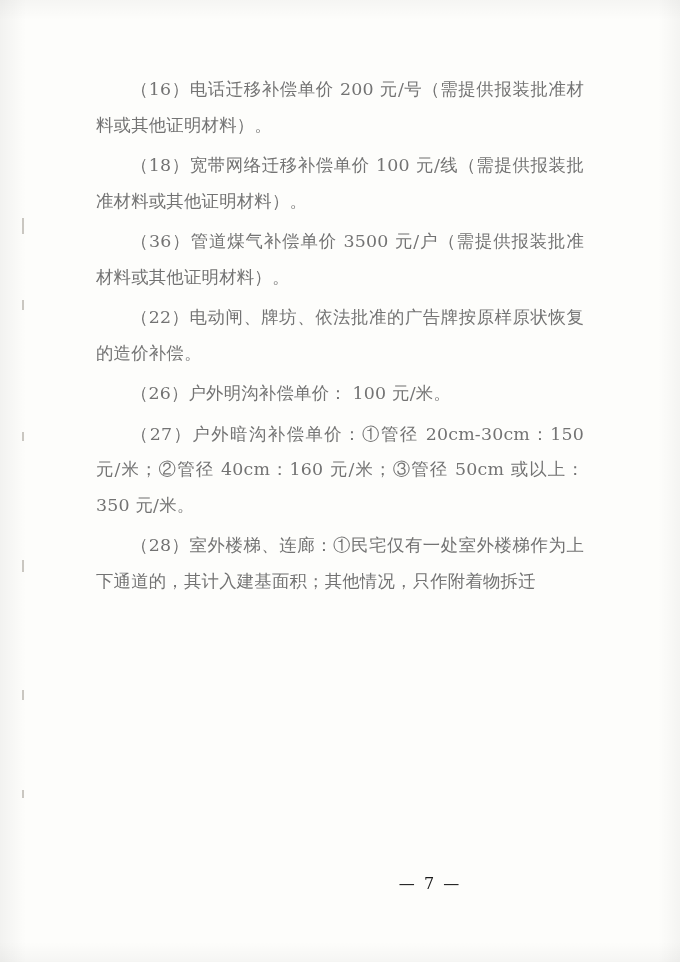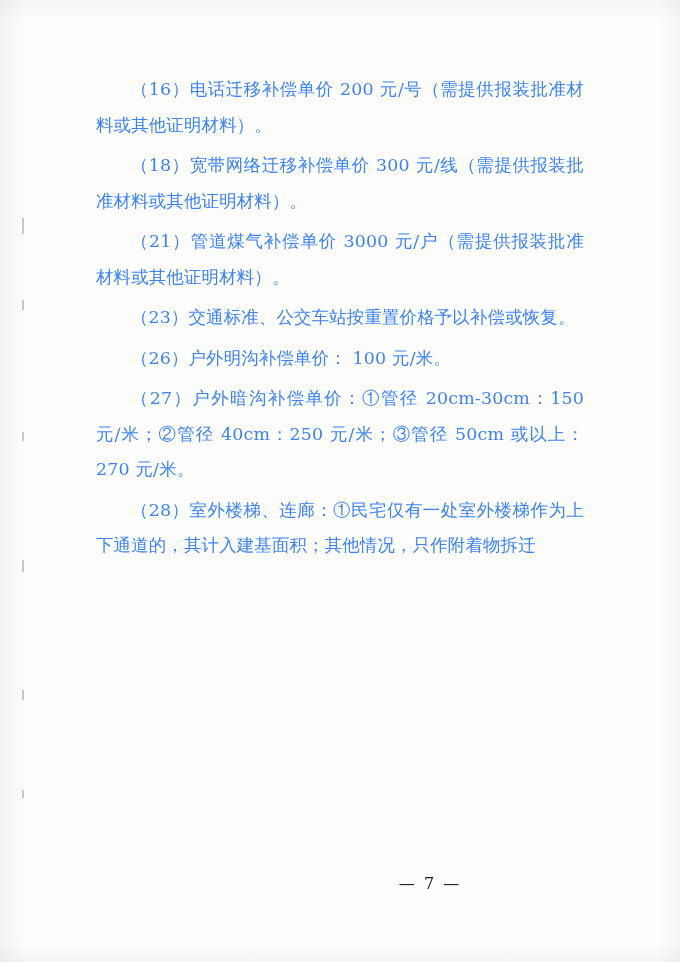--- a/index.html
+++ b/index.html
@@ -39,21 +39,21 @@
     width: 488px;
   }
   p.para {
     margin: 0 0 5px 0;
     font-size: 17.4px;
     line-height: 35.5px;
     text-align: justify;
     text-justify: inter-ideograph;
     letter-spacing: 0.2px;
     text-indent: 2em;
-    color: #3b82f6;
+    color: #737373;
   }
   .pagenum {
     position: absolute;
     left: 0;
     right: 0;
     top: 874px;
     text-align: center;
     font-size: 16px;
     letter-spacing: 2px;
     color: #1a1a1a;
@@ -81,22 +81,22 @@
 
   <div class="mark m1"></div>
   <div class="mark m2"></div>
   <div class="mark m3"></div>
   <div class="mark m4"></div>
   <div class="mark m5"></div>
   <div class="mark m6"></div>
 
   <div class="content">
     <p class="para">（16）电话迁移补偿单价 200 元/号（需提供报装批准材料或其他证明材料）。</p>
-    <p class="para">（18）宽带网络迁移补偿单价 300 元/线（需提供报装批准材料或其他证明材料）。</p>
-    <p class="para">（21）管道煤气补偿单价 3000 元/户（需提供报装批准材料或其他证明材料）。</p>
-    <p class="para">（23）交通标准、公交车站按重置价格予以补偿或恢复。</p>
+    <p class="para">（18）宽带网络迁移补偿单价 100 元/线（需提供报装批准材料或其他证明材料）。</p>
+    <p class="para">（36）管道煤气补偿单价 3500 元/户（需提供报装批准材料或其他证明材料）。</p>
+    <p class="para">（22）电动闸、牌坊、依法批准的广告牌按原样原状恢复的造价补偿。</p>
     <p class="para">（26）户外明沟补偿单价： 100 元/米。</p>
-    <p class="para">（27）户外暗沟补偿单价：①管径 20cm-30cm：150 元/米；②管径 40cm：250 元/米；③管径 50cm 或以上：270 元/米。</p>
+    <p class="para">（27）户外暗沟补偿单价：①管径 20cm-30cm：150 元/米；②管径 40cm：160 元/米；③管径 50cm 或以上：350 元/米。</p>
     <p class="para">（28）室外楼梯、连廊：①民宅仅有一处室外楼梯作为上下通道的，其计入建基面积；其他情况，只作附着物拆迁</p>
   </div>
 
   <div class="pagenum">— 7 —</div>
 </div>
 
 </body></html>

